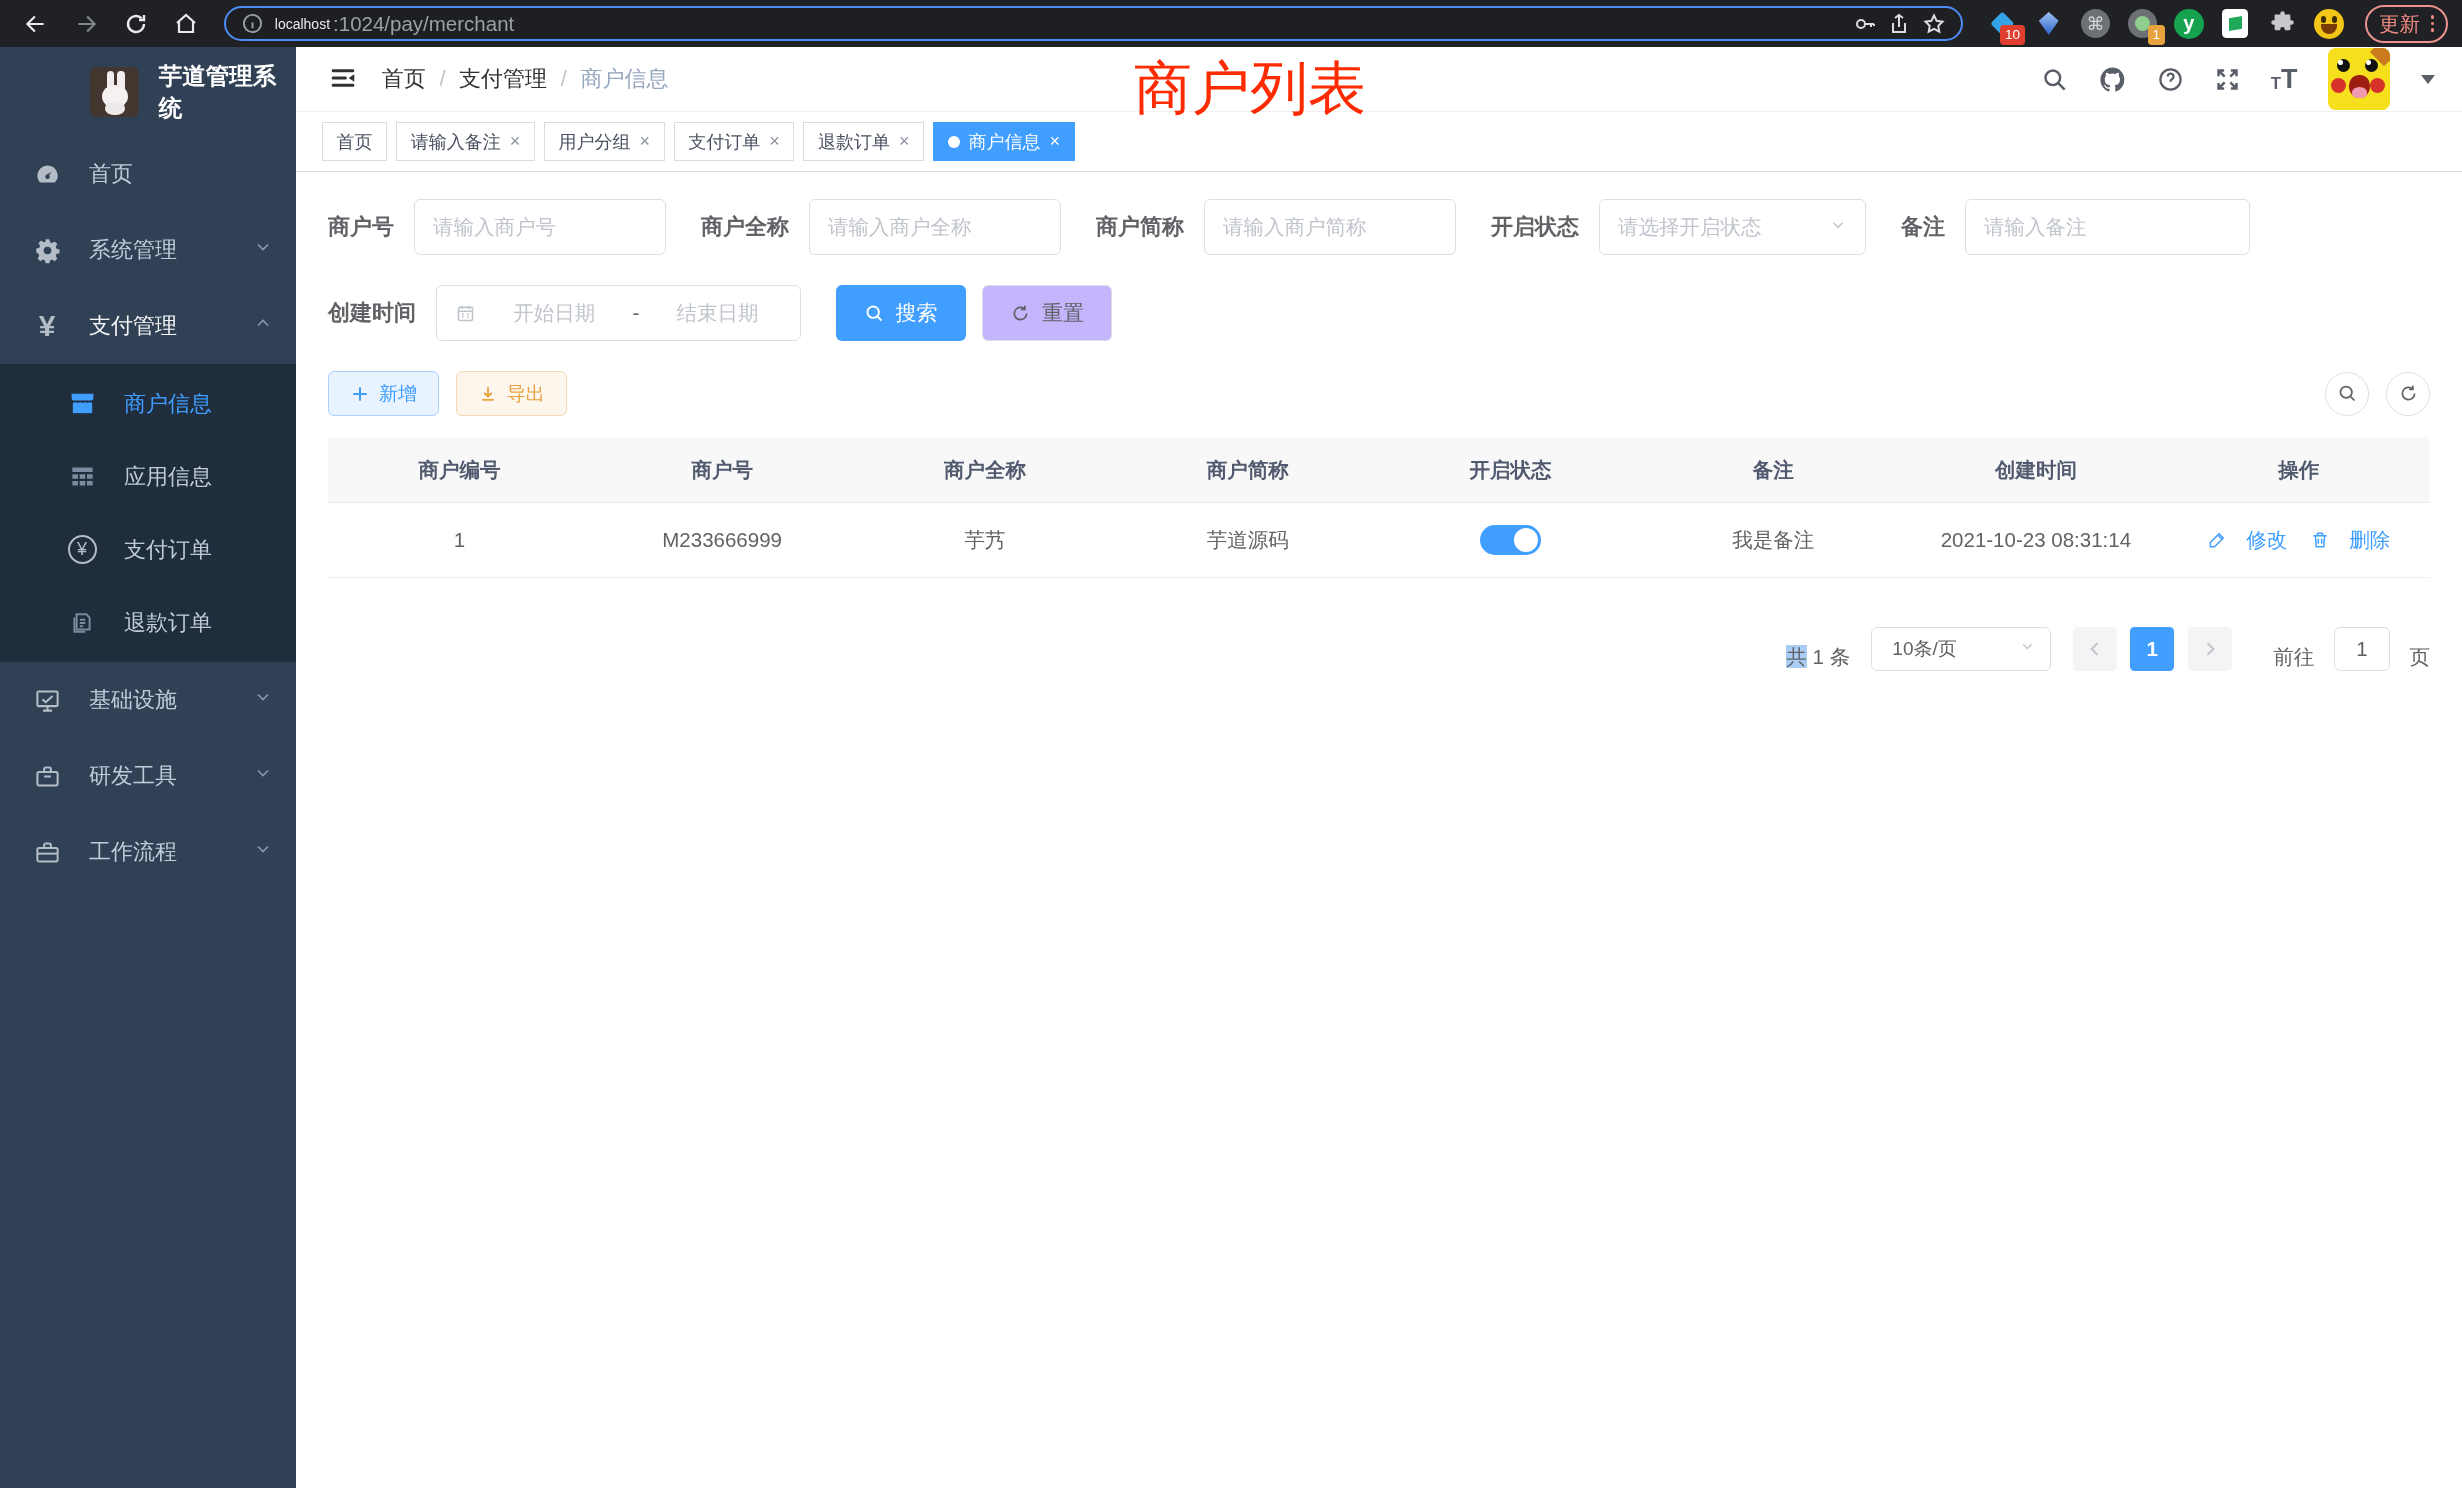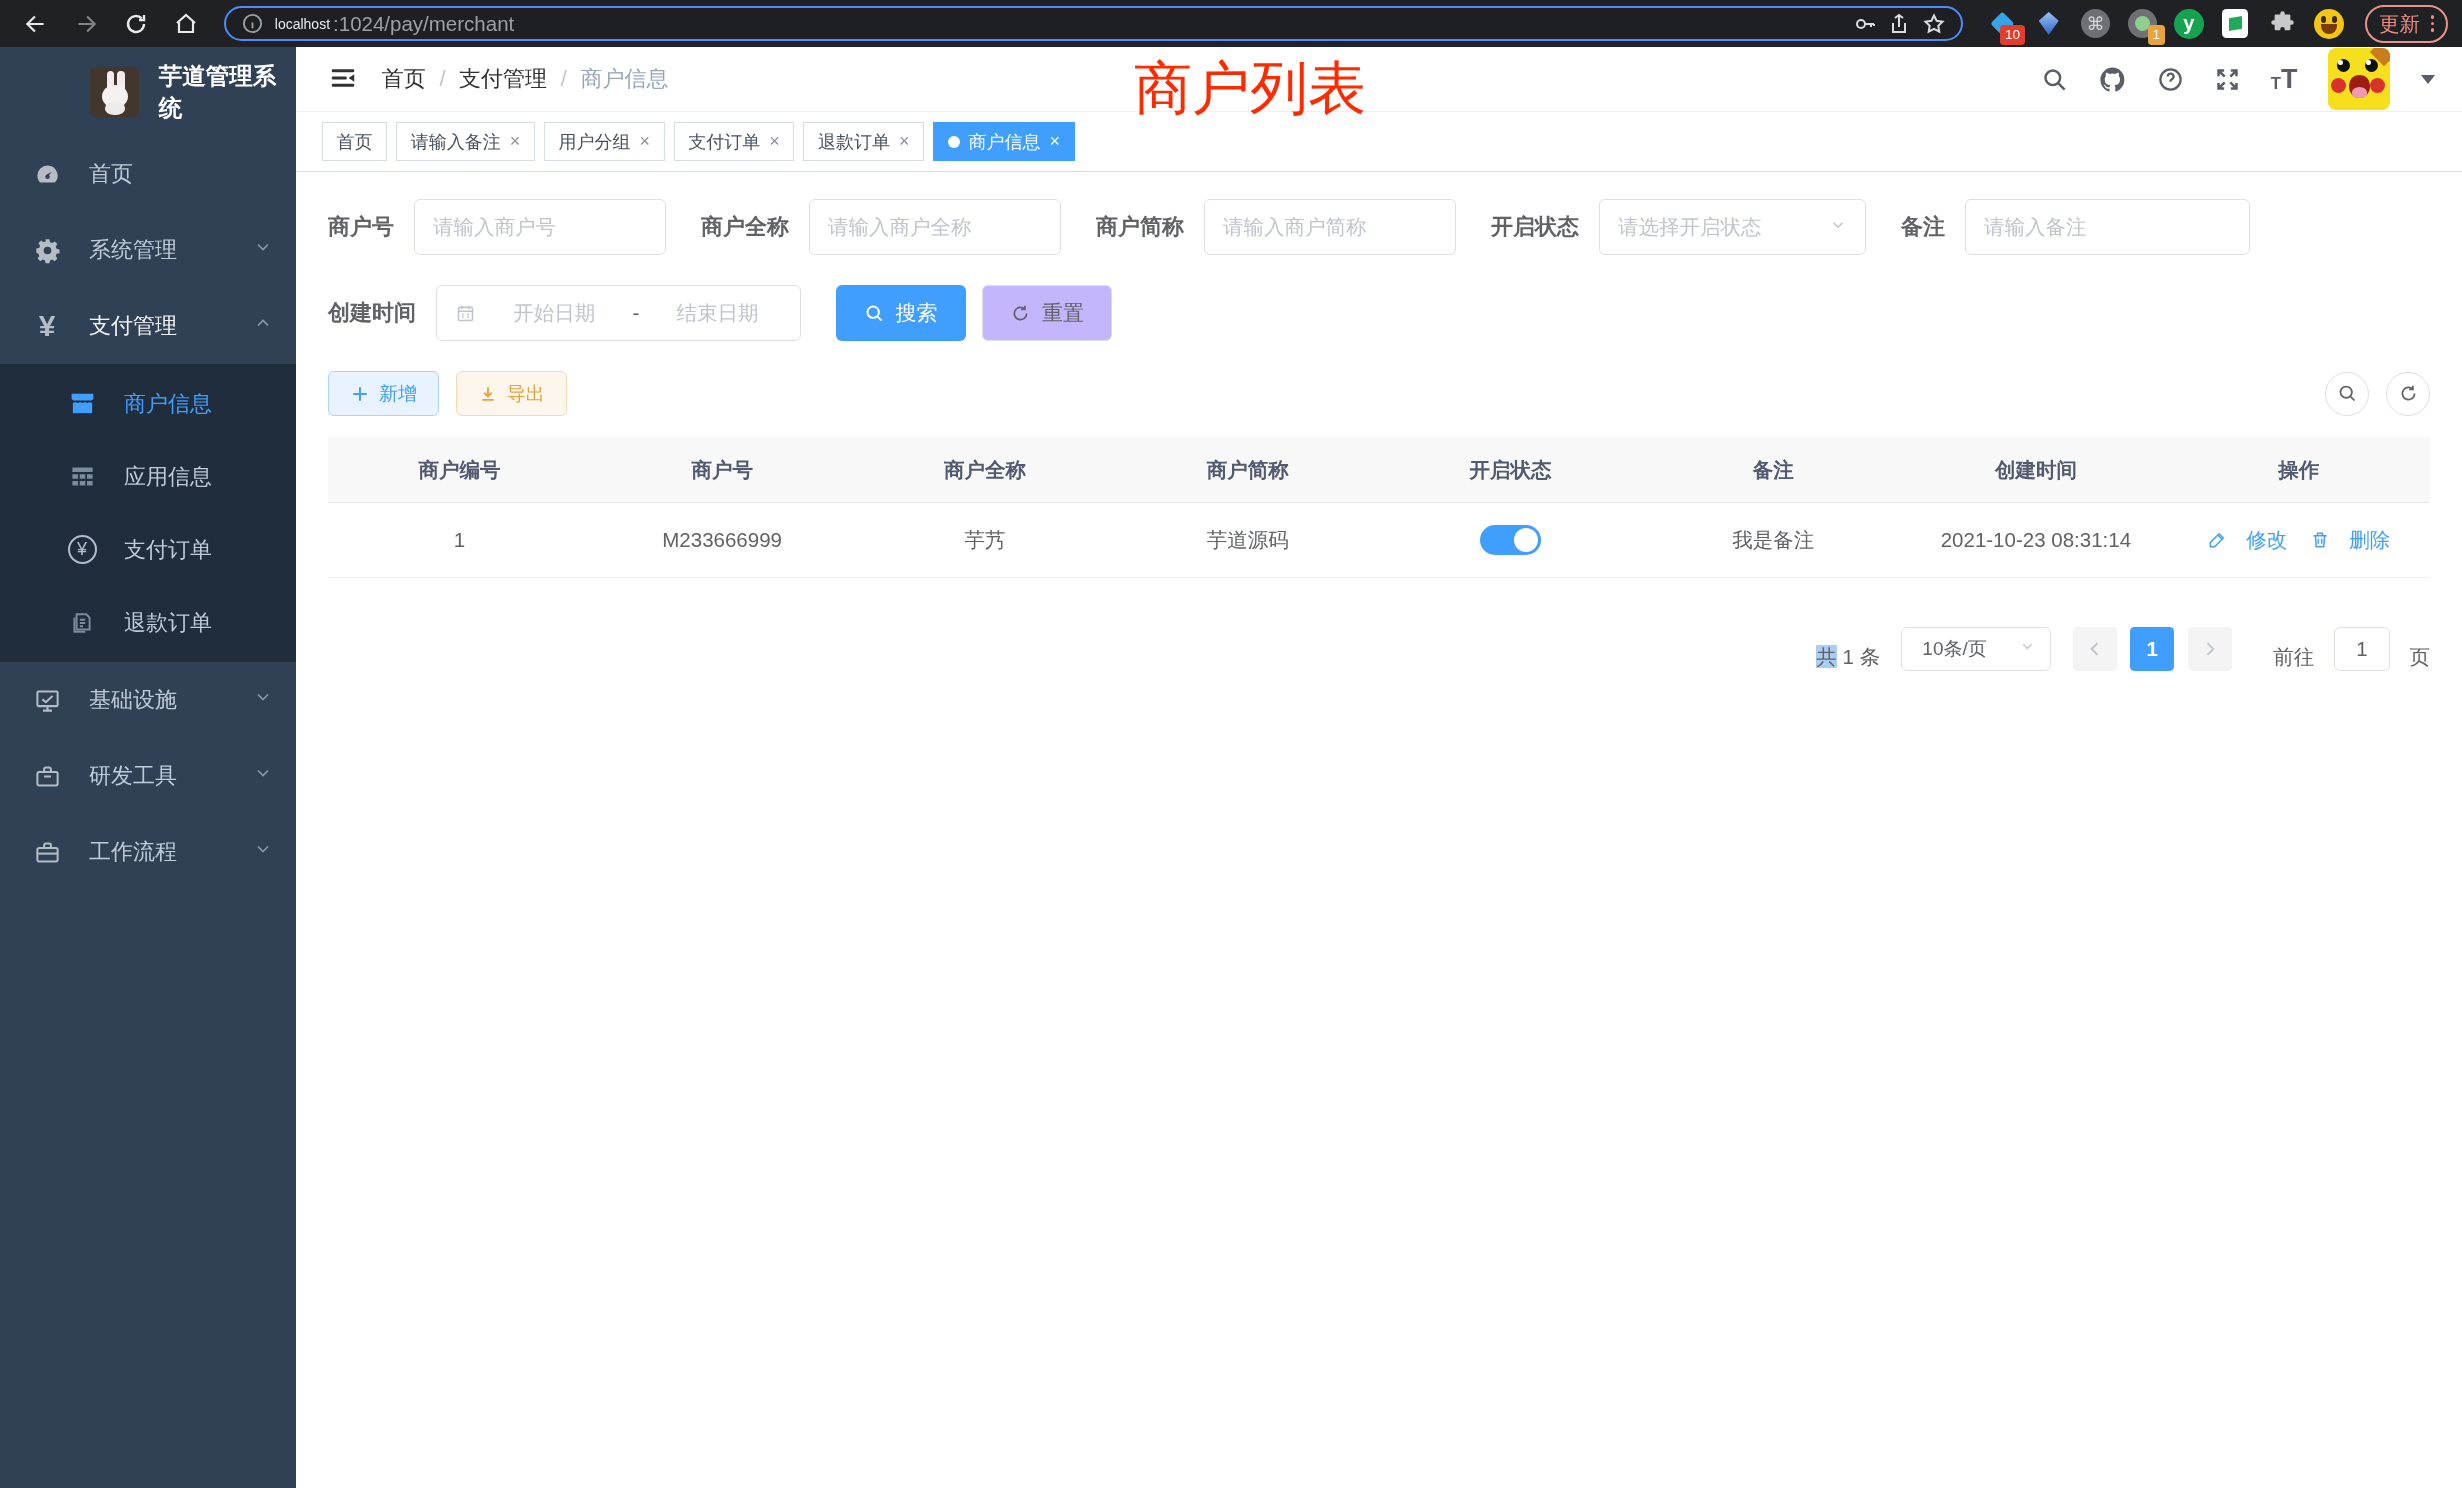--- a/index.html
+++ b/index.html
@@ -119,21 +119,21 @@
   .t-head { border-bottom:1.5px solid #e8eaec; }
   .t-row { border-bottom:1.5px solid #ebeef5; }
   .td { height:74px; display:flex; align-items:center; justify-content:center; font-size:20.5px; color:#606266; gap:23px; }
   .toggle { width:61px; height:30px; border-radius:15px; background:#409eff; position:relative; cursor:pointer; }
   .toggle .knob { position:absolute; right:3px; top:3px; width:24px; height:24px; background:#fff; border-radius:50%; }
   .op-link { color:#409eff; display:inline-flex; align-items:center; gap:19px; cursor:pointer;justify-content:flex-end; }
 
   
   .pager { display:flex; align-items:flex-end; justify-content:flex-end; margin-top:49px; gap:13.6px; font-size:20.5px; color:#606266; }
   .hl { background:#a9cdf4; }
-  .psel { width:150px; height:44px; border:1.5px solid #dcdfe6; border-radius:6px; display:flex; align-items:center; padding:0 15px 0 20px; color:#606266; font-size:19px; margin:0 7.6px; cursor:pointer; }
+  .psel { width:180px; height:44px; border:1.5px solid #dcdfe6; border-radius:6px; display:flex; align-items:center; padding:0 15px 0 20px; color:#606266; font-size:19px; margin:0 7.6px; cursor:pointer; }
   .pbtn { width:44px; height:44px; background:#f4f4f5; border-radius:4.5px; display:flex; align-items:center; justify-content:center; color:#c0c4cc; cursor:pointer; }
   .pnum { width:44px; height:44px; background:#409eff; color:#fff; border-radius:4.5px; display:flex; align-items:center; justify-content:center; font-weight:bold; cursor:pointer; }
   .goto-box { width:56px; height:44px; border:1.5px solid #dcdfe6; border-radius:6px; display:flex; align-items:center; justify-content:center; color:#606266; margin:0 6px; }
   .annotation { position:absolute; left:1134px; top:50px; font-size:58px; color:#ff2b00; z-index:50; white-space:nowrap; }
 </style>
 </head>
 <body>
 
 <div class="screen">
 

